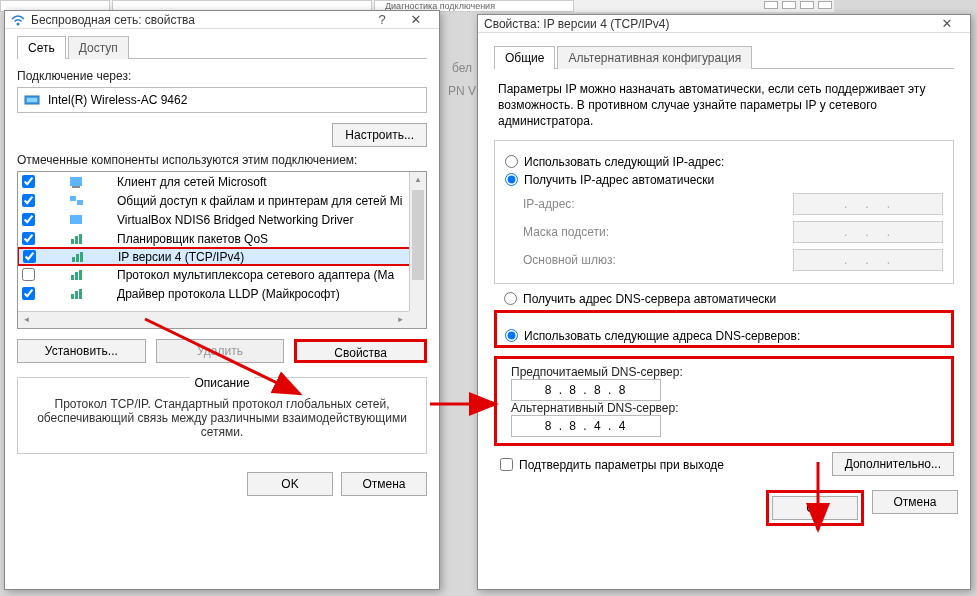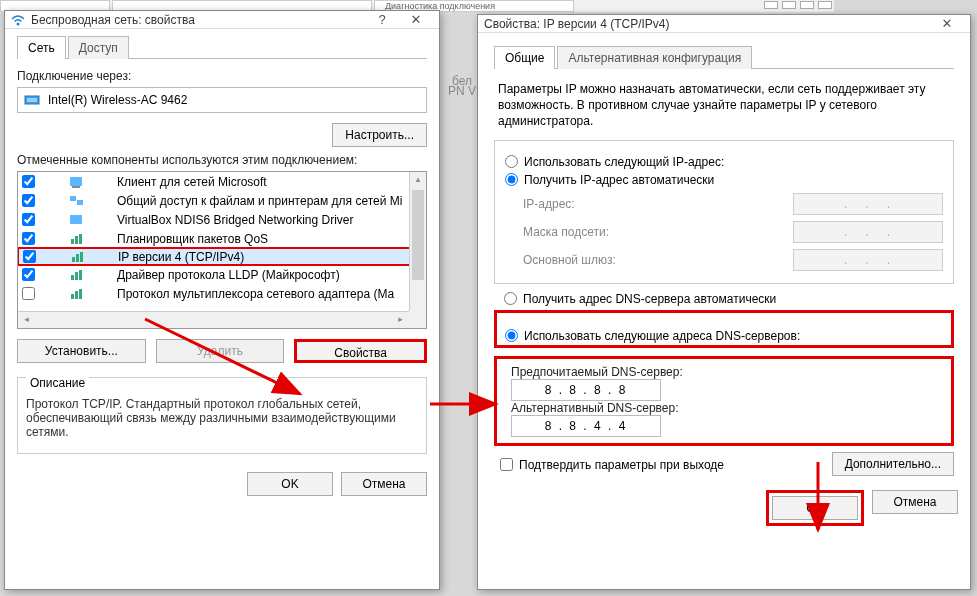--- a/index.html
+++ b/index.html
@@ -41,21 +41,21 @@
 .listbox .vsb .arrow { height: 17px; text-align: center; line-height: 15px; color: #888; font-size: 9px; }
 .listbox .vsb .thumb { position: absolute; left: 2px; right: 2px; top: 18px; height: 90px; background: #cfcfcf; }
 .listbox .hsb { position: absolute; left: 0; right: 17px; bottom: 0; height: 17px; background: #f0f0f0; border-top: 1px solid #ccc; }
 .listbox .hsb .harrow { position: absolute; top: 0; width: 17px; height: 17px; text-align: center; line-height: 15px; font-size: 9px; color: #888; }
 .listbox .corner { position: absolute; right: 0; bottom: 0; width: 17px; height: 17px; background: #f0f0f0; }
 
 .btnrow { display: flex; gap: 10px; margin-top: 10px; }
 .btnrow .btn { flex: 1; }
 .btnrow .btn.redbox { border: 3px solid #e10000; }
 
-.groupbox { margin-top: 8px; padding: 13px 8px 14px; position: relative; }
+.groupbox { margin-top: 8px; padding: 13px 8px 14px; position: relative; text-align: center; }
 .groupbox .glabel { font-size: 12px; position: relative; top: -15px; background: #fff; display: inline-block; padding: 0 4px; }
 .groupbox.framed { border: 1px solid #ccc; }
 .groupbox .gtext { font-size: 12px; color: #333; margin-top: -8px; }
 
 .footer { display: flex; justify-content: flex-end; gap: 8px; padding: 8px 12px; }
 .footer .btn { min-width: 86px; }
 
 .dlg2 { left: 477px; top: 14px; width: 494px; height: 576px; }
 .dlg2 .body { padding: 12px 16px 6px; }
 .dlg2 .desc { font-size: 12px; padding: 2px 4px 10px; line-height: 1.35; }
@@ -87,21 +87,21 @@
 <div class="topstrip">
   <div class="tabbit" style="width:110px"></div>
   <div class="tabbit" style="width:260px"></div>
   <div class="tabbit" style="width:200px">Диагностика подключения</div>
   <div class="spacer"></div>
   <div class="mini"></div>
     <div class="mini"></div>
   <div class="mini"></div>
     <div class="mini"></div>
 </div>
-<span class="bg-text" style="left:452px; top:74px">бел</span>
+<span class="bg-text" style="left:452px; top:61px">бел</span>
 <span class="bg-text" style="left:448px; top:84px">PN V</span>
 
 <div class="dialog dlg1">
   <div class="titlebar">
     <span class="ticon">
       <svg width="14" height="14" viewBox="0 0 14 14">
           <path d="M1 6 Q7 0 13 6" stroke="#2a7fd4" fill="none" stroke-width="1.5"></path>
           <path d="M3.5 8.5 Q7 5 10.5 8.5" stroke="#2a7fd4" fill="none" stroke-width="1.5"></path>
           <circle cx="7" cy="11" r="1.5" fill="#2a7fd4"></circle>
         </svg>
@@ -179,40 +179,40 @@
           <span class="ricon">
             <svg width="16" height="14">
               <rect x="2" y="7" width="3" height="5" fill="#3a7"></rect>
               <rect x="6" y="4" width="3" height="8" fill="#3a7"></rect>
               <rect x="10" y="2" width="3" height="10" fill="#3a7"></rect>
             </svg>
           </span>
           <span>IP версии 4 (TCP/IPv4)</span>
         </div>
       <div class="row">
-          <input type="checkbox" class="cb" checked="" style="">
+          <input type="checkbox" class="cb" style="">
           <span class="ricon">
             <svg width="16" height="14">
               <rect x="2" y="7" width="3" height="5" fill="#3a7"></rect>
               <rect x="6" y="4" width="3" height="8" fill="#3a7"></rect>
               <rect x="10" y="2" width="3" height="10" fill="#3a7"></rect>
             </svg>
           </span>
-          <span>Драйвер протокола LLDP (Майкрософт)</span>
-        </div>
-      <div class="row">
-          <input type="checkbox" class="cb" style="">
+          <span>Протокол мультиплексора сетевого адаптера (Ма</span>
+        </div>
+      <div class="row">
+          <input type="checkbox" class="cb" checked="" style="">
           <span class="ricon">
             <svg width="16" height="14">
               <rect x="2" y="7" width="3" height="5" fill="#3a7"></rect>
               <rect x="6" y="4" width="3" height="8" fill="#3a7"></rect>
               <rect x="10" y="2" width="3" height="10" fill="#3a7"></rect>
             </svg>
           </span>
-          <span>Протокол мультиплексора сетевого адаптера (Ма</span>
+          <span>Драйвер протокола LLDP (Майкрософт)</span>
         </div>
       <div class="vsb">
           <div class="arrow">▴</div>
           <div class="thumb"></div>
           <div class="arrow" style="position:absolute;bottom:0;width:100%">▾</div>
         </div>
       <div class="hsb">
           <div class="harrow" style="left:0">◂</div>
           <div class="harrow" style="right:0">▸</div>
         </div>

